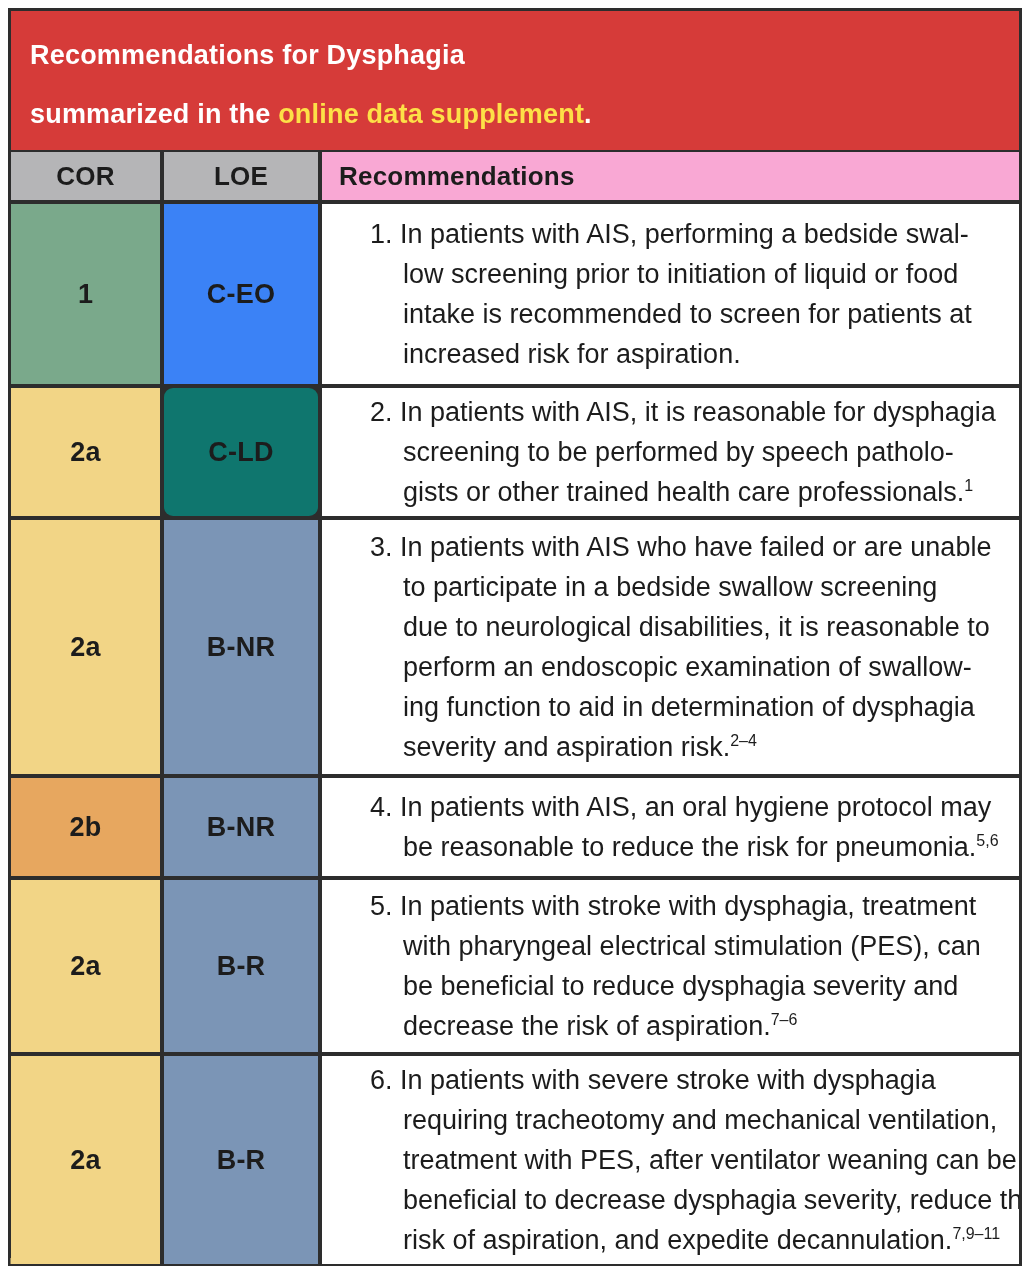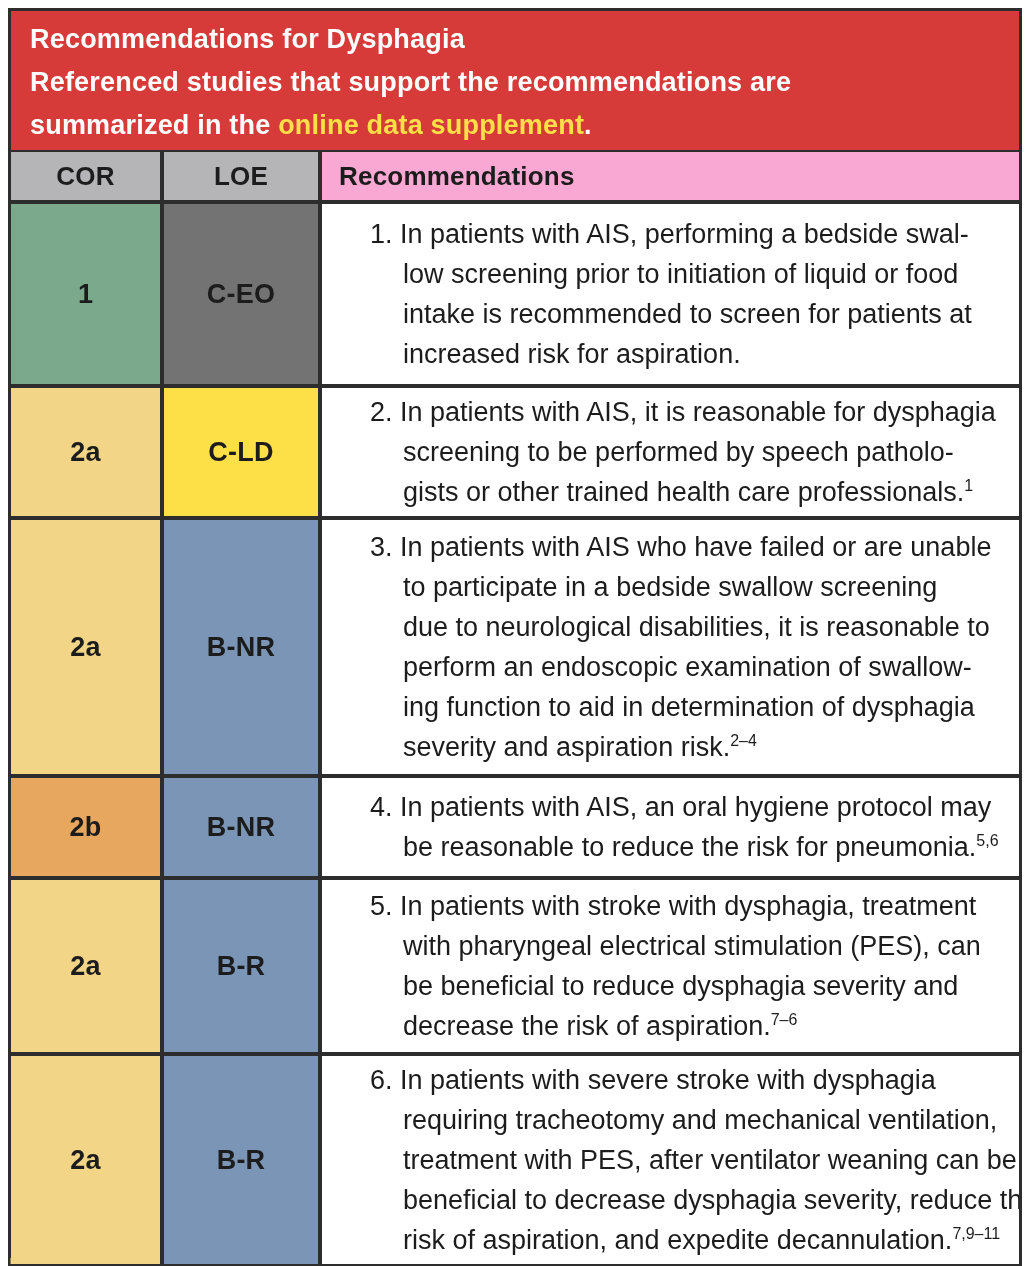--- a/index.html
+++ b/index.html
@@ -18,21 +18,21 @@
   }
   .banner {
     height: 139px;
     box-sizing: border-box;
     padding: 7px 18px 0 19px;
     font-weight: bold;
     font-size: 27px;
     line-height: 43px;
     letter-spacing: 0.2px;
   }
-  .banner .bline { white-space: pre; }
+  .banner .bline { white-space: pre; margin-top: 16px; }
   .banner a { text-decoration: none; font-weight: bold; cursor: pointer; }
   .grid {
     display: grid;
     grid-template-columns: 149px 154px 1fr;
     grid-template-rows: 48px 180px 128px 254px 98px 172px 208px;
     gap: 4px;
     background: #2d2d2d;       
     border-top: 2px solid #2d2d2d;
   }
   .cell { background: #ffffff; color: #1c1c1c; }
@@ -68,41 +68,40 @@
     background: #f2d586; opacity: 0.5;
   }
 </style>
 </head>
 <body>
 
 <div class="sheet">
 
   <div class="banner" style="background-color: rgb(214, 59, 57); color: rgb(255, 255, 255);">
     <div class="bline">Recommendations for Dysphagia</div>
-    <div class="bline">Referenced studies that support the recommendations are</div>
     <div class="bline"><span>summarized in the </span><a href="#" style="color: #fde047;">online data supplement</a><span>.</span></div>
   </div>
 
   <div class="grid">
 
     <div class="cell hdr center" style="background-color: rgb(181, 181, 183);">COR</div>
     <div class="cell hdr center" style="background-color: rgb(181, 181, 183);">LOE</div>
     <div class="cell hdr left" style="background-color: #f9a8d4;">Recommendations</div>
 
     <div class="cell badge" style="background-color: rgb(122, 169, 139);">1</div>
-    <div class="cell badge" style="background-color: #737373;">C-EO</div>
+    <div class="cell badge" style="background-color: #3b82f6;">C-EO</div>
     <div class="cell rec">
       <div class="rec-text"><span class="rec-num">1. </span><span class="rec-lines">In patients with AIS, performing a bedside swal-
 low screening prior to initiation of liquid or food
 intake is recommended to screen for patients at
 increased risk for aspiration.</span><sup></sup></div>
     </div>
 
     <div class="cell badge" style="background-color: rgb(242, 213, 134);">2a</div>
-    <div class="cell badge" style="background-color: #fde047;">C-LD</div>
+    <div class="cell badge" style="background-color: #0f766e; border-radius: 9px;">C-LD</div>
     <div class="cell rec">
       <div class="rec-text"><span class="rec-num">2. </span><span class="rec-lines">In patients with AIS, it is reasonable for dysphagia
 screening to be performed by speech patholo-
 gists or other trained health care professionals.</span><sup>1</sup></div>
     </div>
 
     <div class="cell badge" style="background-color: rgb(242, 213, 134);">2a</div>
     <div class="cell badge" style="background-color: rgb(123, 149, 182);">B-NR</div>
     <div class="cell rec">
       <div class="rec-text"><span class="rec-num">3. </span><span class="rec-lines">In patients with AIS who have failed or are unable

